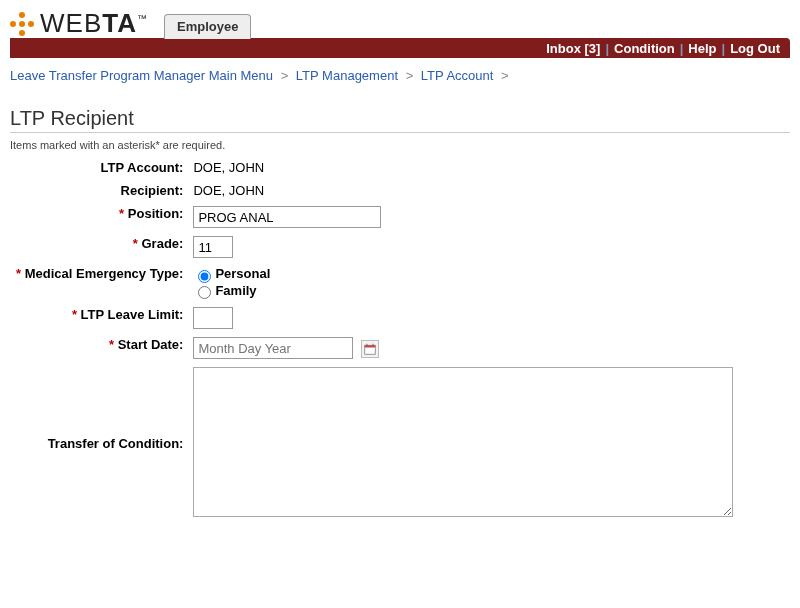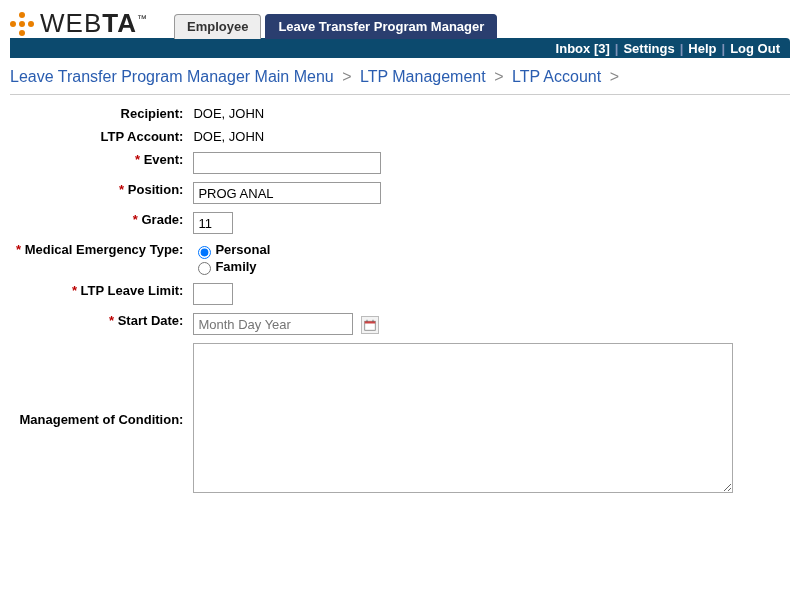--- a/index.html
+++ b/index.html
@@ -16,21 +16,21 @@
       padding: 8px 10px;
     }
     .header-row {
       display: flex;
       align-items: flex-end;
       justify-content: space-between;
     }
     .logo-group {
       display: flex;
       align-items: flex-end;
-      gap: 20px;
+      gap: 10px;
     }
     .logo {
       display: flex;
       align-items: center;
       gap: 6px;
     }
     .logo-mark {
       width: 24px;
       height: 24px;
       position: relative;
@@ -71,37 +71,37 @@
       font-weight: 700;
       color: #333;
       cursor: pointer;
     }
     .tab.active {
       background: #2a3e6f;
       color: #fff;
       border-color: #2a3e6f;
     }
     .topbar {
-      background: #0c4a6e;
+      background: #7f1d1d;
       color: #fff;
       height: 20px;
       margin-top: -1px;
       border-radius: 0 4px 0 0;
       display: flex;
       align-items: center;
       justify-content: flex-end;
       padding: 0 10px;
       font-size: 13px;
       font-weight: 700;
     }
     .topbar a { color: #fff; text-decoration: none; }
     .topbar .sep { margin: 0 5px; color: #7f92b8; }
     .breadcrumb {
       padding: 10px 0 6px;
-      font-size: 16px;
+      font-size: 13px;
       color: #2a5db0;
     }
     .breadcrumb a { color: #2a5db0; text-decoration: none; }
     .breadcrumb .gt { color: #888; margin: 0 4px; }
     h2.ltp-title {
       font-size: 20px;
       font-weight: 400;
       color: #333;
       margin: 18px 0 2px;
     }
@@ -175,59 +175,56 @@
             <span class="d3"></span>
             <span class="d4"></span>
             <span class="d5"></span>
         </div>
         <div class="logo-text">
           <span>WEB</span><span class="b">TA</span><span class="logo-tm">™</span>
         </div>
       </div>
       <div class="tabs">
         <div class="tab">Employee</div>
-        <div class="tab active">Leave Transfer Program Manager</div>
       </div>
     </div>
   </div>
 
   <div class="topbar">
     <a href="#">Inbox [3]</a>
     <span class="sep">|</span>
-    <a href="#">Settings</a>
+    <a href="#">Condition</a>
     <span class="sep">|</span>
     <a href="#">Help</a>
     <span class="sep">|</span>
     <a href="#">Log Out</a>
   </div>
 
   <div class="breadcrumb">
     <a href="#">Leave Transfer Program Manager Main Menu</a>
     <span class="gt">&gt;</span>
     <a href="#">LTP Management</a>
     <span class="gt">&gt;</span>
     <a href="#">LTP Account</a>
     <span class="gt">&gt;</span>
   </div>
 
+  <h2 class="ltp-title">LTP Recipient</h2>
   <hr class="thin">
+  <div class="required-note">Items marked with an asterisk* are required.</div>
 
   <table class="form-table">
     <tbody>
         <tr>
+      <td class="label"><span>LTP Account:</span></td>
+      <td><span class="static-val">DOE, JOHN</span></td>
+    </tr>
+    <tr>
       <td class="label"><span>Recipient:</span></td>
       <td><span class="static-val">DOE, JOHN</span></td>
-    </tr>
-    <tr>
-      <td class="label"><span>LTP Account:</span></td>
-      <td><span class="static-val">DOE, JOHN</span></td>
-    </tr>
-    <tr>
-      <td class="label"><span class="ast">*</span> <span>Event:</span></td>
-      <td><input type="text" class="w-lg" value="" style=""></td>
     </tr>
     <tr>
       <td class="label"><span class="ast">*</span> <span>Position:</span></td>
       <td><input type="text" class="w-lg" value="PROG ANAL" style=""></td>
     </tr>
     <tr>
       <td class="label"><span class="ast">*</span> <span>Grade:</span></td>
       <td><input type="text" class="w-sm" value="11" style=""></td>
     </tr>
     <tr>
@@ -251,20 +248,20 @@
           <svg viewBox="0 0 16 16">
                 <rect x="1" y="3" width="14" height="12" fill="#fff" stroke="#777"></rect>
                 <rect x="1" y="3" width="14" height="3" fill="#c44"></rect>
                 <line x1="4" y1="1" x2="4" y2="4" stroke="#555"></line>
                 <line x1="12" y1="1" x2="12" y2="4" stroke="#555"></line>
               </svg>
         </span>
       </td>
     </tr>
     <tr>
-      <td class="label" style="vertical-align:middle;"><span>Management of Condition:</span></td>
+      <td class="label" style="vertical-align:middle;"><span>Transfer of Condition:</span></td>
       <td><textarea style=""></textarea></td>
     </tr>
 
   </tbody>
     </table>
 
 </div>
 
 </body></html>

